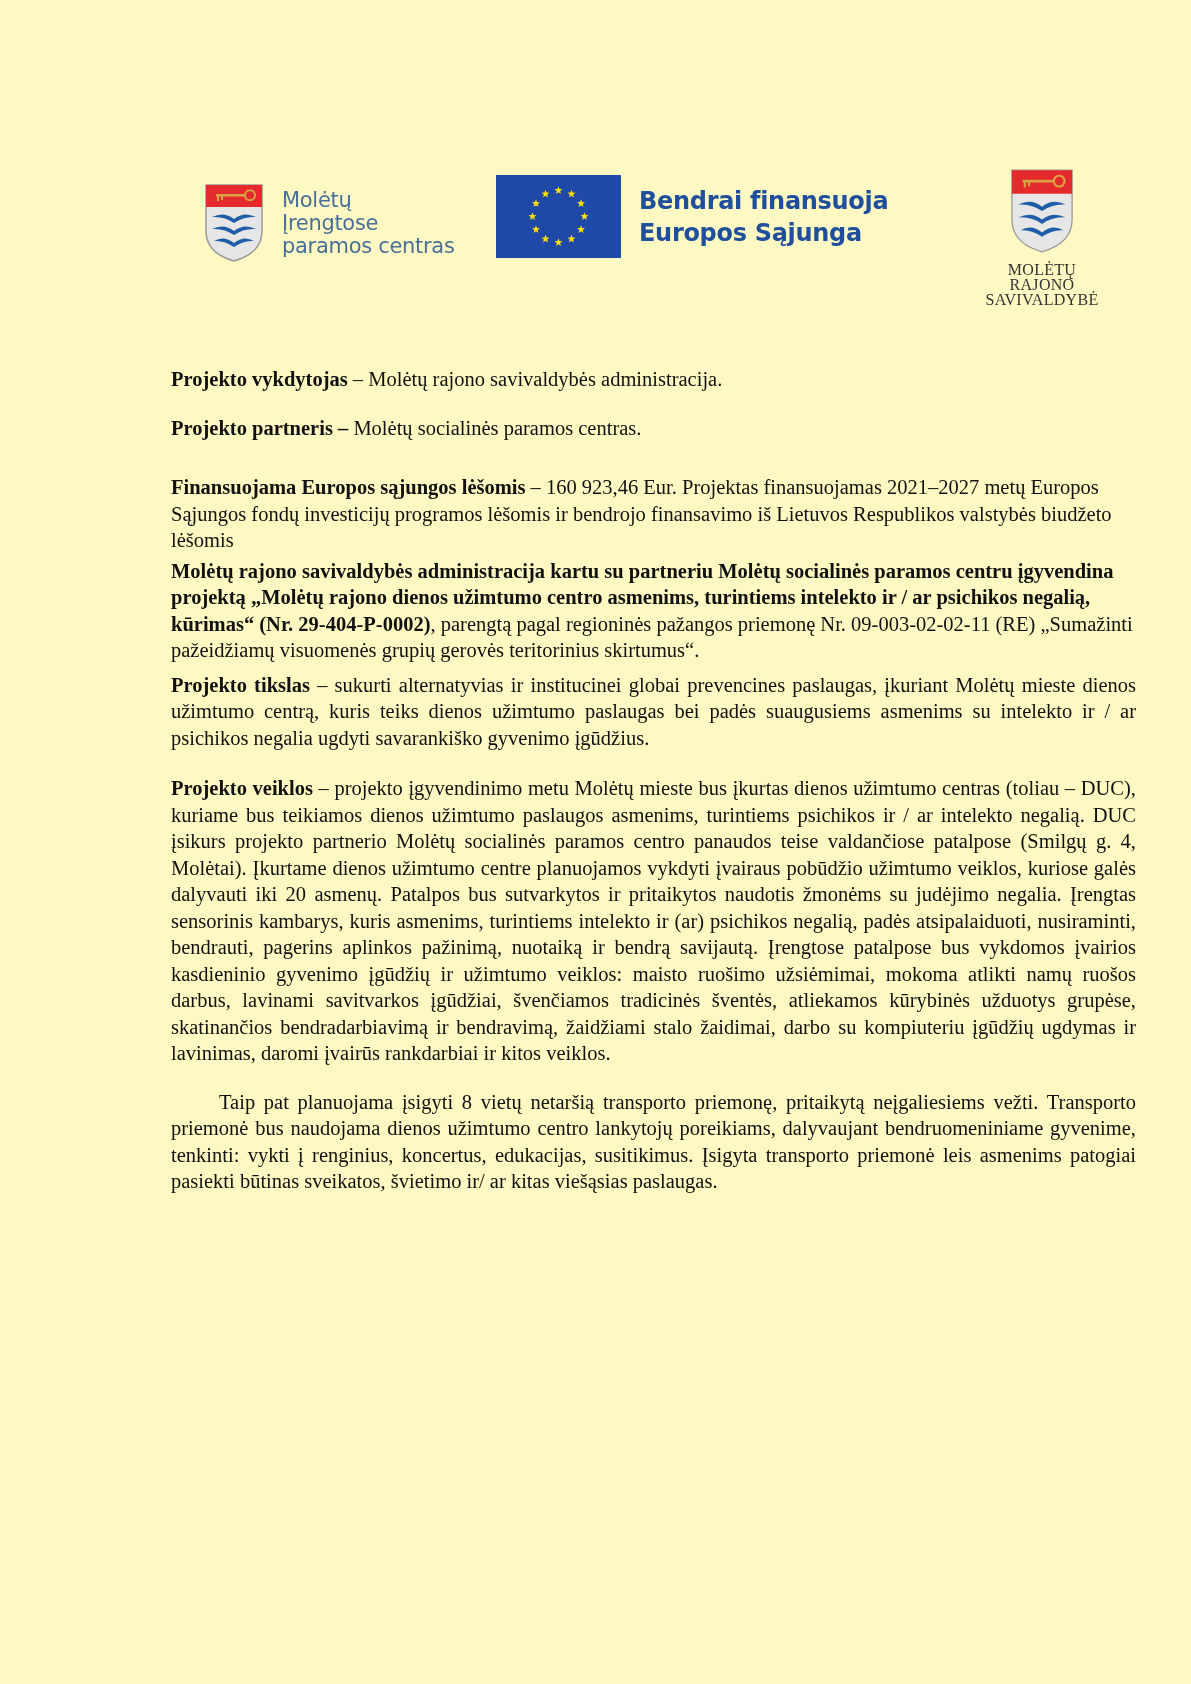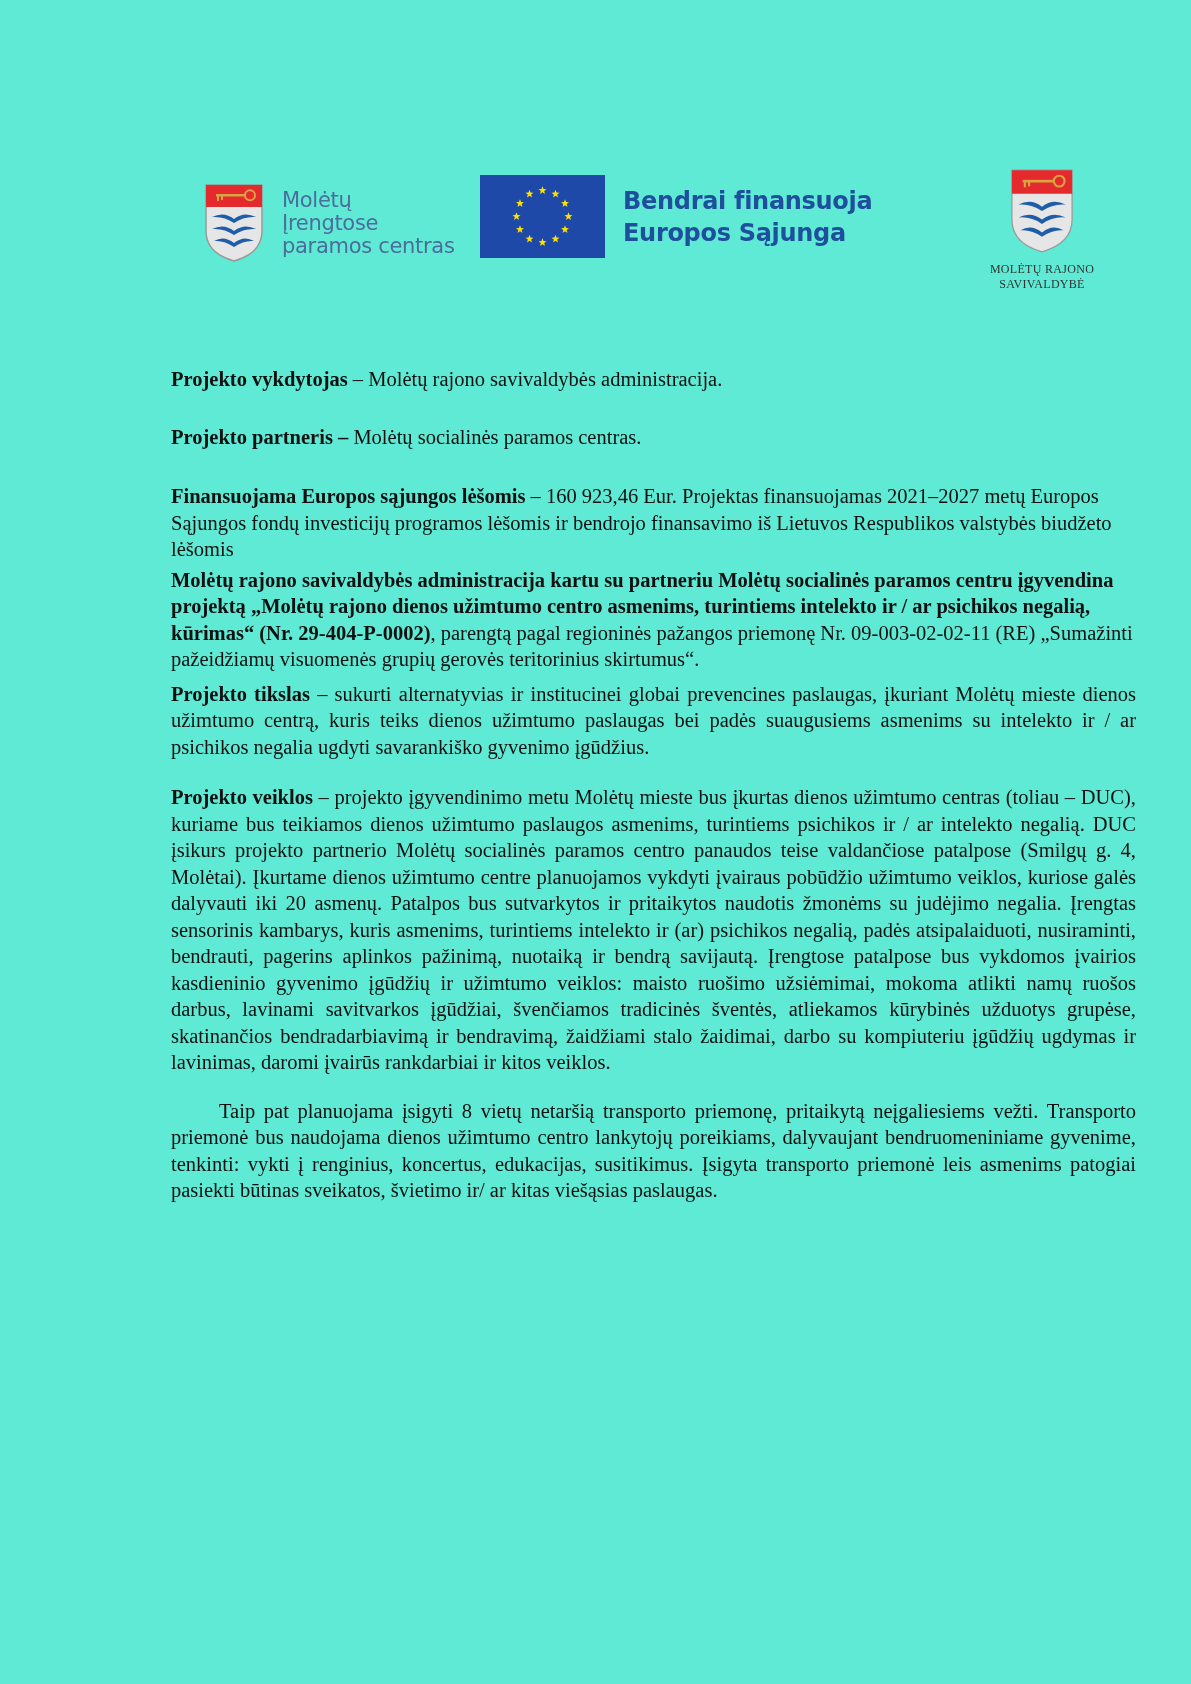--- a/index.html
+++ b/index.html
@@ -1,31 +1,31 @@
 <!DOCTYPE html>
 <html><head>
   <meta charset="utf-8">
   <style>
     html, body { margin: 0; padding: 0; background: #ffffff; }
     body { width: 1191px; height: 1684px; position: relative; overflow: hidden; }
-    .page { position: absolute; left: 0; top: 0; width: 1191px; height: 1684px; background: #5eead4; }
+    .page { position: absolute; left: 0; top: 0; width: 1191px; height: 1684px; background: #fef9c3; }
 
     
     .logo-sp { position: absolute; left: 204px; top: 183px; display: flex; align-items: center; }
     .shield { width: 60px; height: 80px; position: relative; }
     .shield svg { display: block; }
     .sp-text { margin-left: 18px; font-family: "DejaVu Sans", sans-serif; color: #4a6e9a; font-size: 21px; line-height: 23px; letter-spacing: -0.3px; }
 
-    .logo-eu { position: absolute; left: 480px; top: 175px; display: flex; align-items: center; }
+    .logo-eu { position: absolute; left: 496px; top: 175px; display: flex; align-items: center; }
     .eu-flag { width: 125px; height: 83px; background: #1f49a8; position: relative; }
     .eu-text { margin-left: 18px; font-family: "DejaVu Sans", sans-serif; font-weight: bold; color: #1f4f9c; font-size: 24px; line-height: 32px; letter-spacing: -0.3px; }
 
     .logo-mrs { position: absolute; left: 982px; top: 168px; width: 120px; text-align: center; }
     .logo-mrs .shield { margin: 0 auto; width: 72px; height: 86px; }
-    .mrs-text { margin-top: 8px; font-family: "Liberation Serif", serif; font-size: 12px; line-height: 15px; color: #333; letter-spacing: 0.3px; }
+    .mrs-text { margin-top: 8px; font-family: "Liberation Serif", serif; font-size: 16px; line-height: 15px; color: #333; letter-spacing: 0.3px; }
 
     
     .content { position: absolute; left: 171px; top: 366px; width: 965px; font-family: "Liberation Serif", serif; font-size: 20.5px; color: #111; }
     .para { margin: 0; line-height: 26.5px; }
     .b { font-weight: bold; }
     .justify { text-align: justify; }
     .indent { text-indent: 48px; }
   </style>
 </head>
 <body>
@@ -98,21 +98,21 @@
         </g>
       </svg>
     </div>
     <div class="mrs-text">
       <div>MOLĖTŲ RAJONO</div>
       <div>SAVIVALDYBĖ</div>
     </div>
   </div>
 
   <div class="content">
-    <p class="para" style="margin-bottom:31px"><span class="b">Projekto vykdytojas</span><span> – Molėtų rajono savivaldybės administracija.</span></p>
+    <p class="para" style="margin-bottom:22px"><span class="b">Projekto vykdytojas</span><span> – Molėtų rajono savivaldybės administracija.</span></p>
 
     <p class="para" style="margin-bottom:33px"><span class="b">Projekto partneris –</span><span> Molėtų socialinės paramos centras.</span></p>
 
 
 
 
     <p class="para" style="margin-bottom:4px"><span class="b">Finansuojama Europos sąjungos lėšomis</span><span> – 160 923,46 Eur. Projektas finansuojamas 2021–2027 metų Europos Sąjungos fondų investicijų programos lėšomis ir bendrojo finansavimo iš Lietuvos Respublikos valstybės biudžeto lėšomis</span></p>
 
     <p class="para" style="margin-bottom:8px"><span class="b">Molėtų rajono savivaldybės administracija kartu su partneriu Molėtų socialinės paramos centru įgyvendina projektą „Molėtų rajono dienos užimtumo centro asmenims, turintiems intelekto ir / ar psichikos negalią, kūrimas“ (Nr. 29-404-P-0002)</span><span>, parengtą pagal regioninės pažangos priemonę Nr. 09-003-02-02-11 (RE) „Sumažinti pažeidžiamų visuomenės grupių gerovės teritorinius skirtumus“.</span></p>
 

